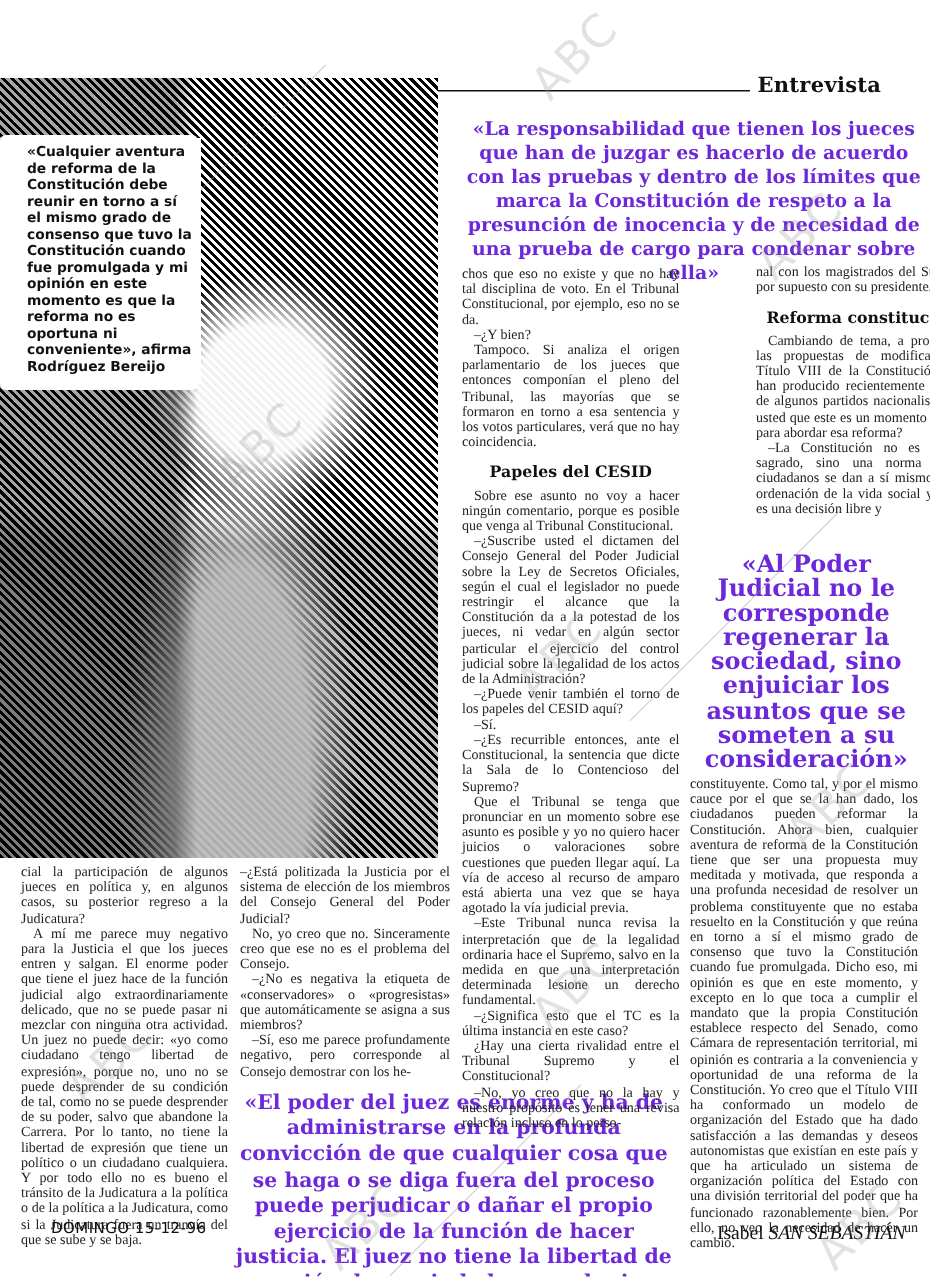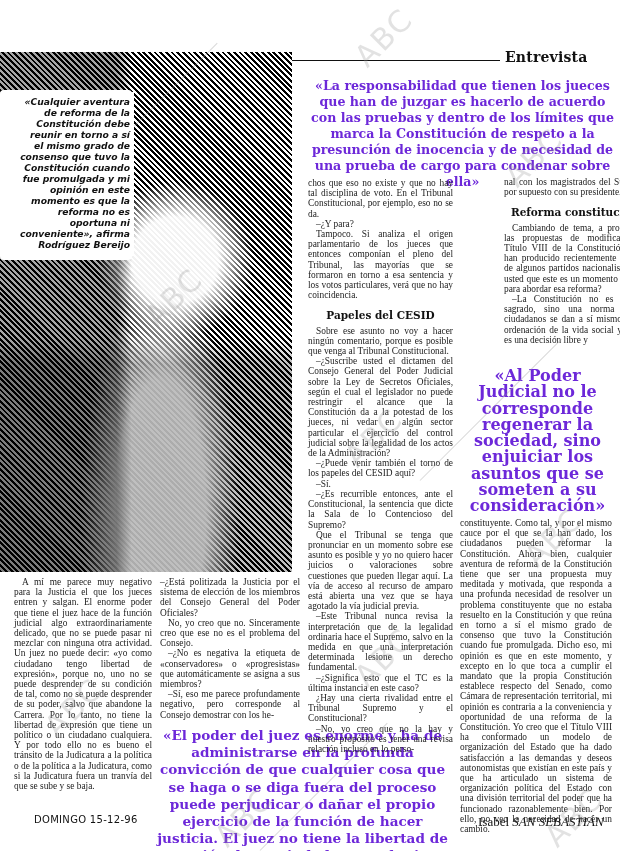--- a/index.html
+++ b/index.html
@@ -17,21 +17,21 @@
       repeating-linear-gradient(45deg, #000 0 2px, #fff 2px 4px),
       repeating-linear-gradient(-45deg, rgba(0,0,0,0.55) 0 2px, transparent 2px 4px);
     background-color:#777;
   }
   .photo::after { content:""; position:absolute; inset:0;
     background:
       linear-gradient(90deg, rgba(0,0,0,0.35) 0 40%, transparent 45% 100%),
       linear-gradient(180deg, transparent 0 55%, rgba(0,0,0,0.25) 60% 100%);
   }
   .photo-caption { position:absolute; left:14px; top:40px; width:112px; background:#fff; padding:4px 4px 6px;
-    font-family:"DejaVu Sans", sans-serif; font-weight:bold; font-size:9.2px; line-height:11px; text-align:right; z-index:2;font-style:italic; }
+    font-family:"DejaVu Sans", sans-serif; font-weight:bold; font-size:9.2px; line-height:11px; text-align:left; z-index:2; }
   .photo-shape { position:absolute; background:#fff; z-index:1; }
 
   
   .pq { position:absolute; font-family:"DejaVu Serif", serif; font-weight:bold; text-align:center; color:#6d28d9; }
   .pq-top { left:305px; top:78px; width:315px; font-size:12.6px; line-height:16px; }
   .pq-right { left:460px; top:368px; width:155px; font-size:16px; line-height:16.3px; }
   .pq-bottom { left:150px; top:727px; width:305px; font-size:13.6px; line-height:17.2px; }
 
   
   .col { position:absolute; font-family:"Liberation Serif", serif; font-size:9.4px; line-height:10.2px; text-align:justify; color:#222; }
@@ -61,33 +61,34 @@
 <div class="photo">
   <div class="photo-shape" style="left:0;top:38px;width:132px;height:170px;border-radius:4px;"></div>
   <div class="photo-caption">«Cualquier aventura de reforma de la Constitución debe reunir en torno a sí el mismo grado de consenso que tuvo la Constitución cuando fue promulgada y mi opinión en este momento es que la reforma no es oportuna ni conveniente», afirma Rodríguez Bereijo</div>
 </div>
 
 <div class="pq pq-top">«La responsabilidad que tienen los jueces que han de juzgar es hacerlo de acuerdo con las pruebas y dentro de los límites que marca la Constitución de respeto a la presunción de inocencia y de necesidad de una prueba de cargo para condenar sobre ella»</div>
 <div class="pq pq-right">«Al Poder Judicial no le corresponde regenerar la sociedad, sino enjuiciar los asuntos que se someten a su consideración»</div>
 <div class="pq pq-bottom">«El poder del juez es enorme y ha de administrarse en la profunda convicción de que cualquier cosa que se haga o se diga fuera del proceso puede perjudicar o dañar el propio ejercicio de la función de hacer justicia. El juez no tiene la libertad de expresión de un ciudadano cualquiera»</div>
 
 <div class="col col-a">
+  <p class="noind">cial la participación de algunos jueces en política y, en algunos casos, su posterior regreso a la Judicatura?</p>
   <p>A mí me parece muy negativo para la Justicia el que los jueces entren y salgan. El enorme poder que tiene el juez hace de la función judicial algo extraordinariamente delicado, que no se puede pasar ni mezclar con ninguna otra actividad. Un juez no puede decir: «yo como ciudadano tengo libertad de expresión», porque no, uno no se puede desprender de su condición de tal, como no se puede desprender de su poder, salvo que abandone la Carrera. Por lo tanto, no tiene la libertad de expresión que tiene un político o un ciudadano cualquiera. Y por todo ello no es bueno el tránsito de la Judicatura a la política o de la política a la Judicatura, como si la Judicatura fuera un tranvía del que se sube y se baja.</p>
 </div>
 
 <div class="col col-b">
-  <p class="noind">–¿Está politizada la Justicia por el sistema de elección de los miembros del Consejo General del Poder Oficiales?</p>
+  <p class="noind">–¿Está politizada la Justicia por el sistema de elección de los miembros del Consejo General del Poder Judicial?</p>
   <p>No, yo creo que no. Sinceramente creo que ese no es el problema del Consejo.</p>
   <p>–¿No es negativa la etiqueta de «conservadores» o «progresistas» que automáticamente se asigna a sus miembros?</p>
   <p>–Sí, eso me parece profundamente negativo, pero corresponde al Consejo demostrar con los he-</p>
 </div>
 
 <div class="col col-c">
   <p class="noind">chos que eso no existe y que no hay tal disciplina de voto. En el Tribunal Constitucional, por ejemplo, eso no se da.</p>
-  <p>–¿Y para?</p>
+  <p>–¿Y bien?</p>
   <p>Tampoco. Si analiza el origen parlamentario de los jueces que entonces componían el pleno del Tribunal, las mayorías que se formaron en torno a esa sentencia y los votos particulares, verá que no hay coincidencia.</p>
   <div class="subhead">Papeles del CESID</div>
   <p>Sobre ese asunto no voy a hacer ningún comentario, porque es posible que venga al Tribunal Constitucional.</p>
   <p>–¿Suscribe usted el dictamen del Consejo General del Poder Judicial sobre la Ley de Secretos Oficiales, según el cual el legislador no puede restringir el alcance que la Constitución da a la potestad de los jueces, ni vedar en algún sector particular el ejercicio del control judicial sobre la legalidad de los actos de la Administración?</p>
   <p>–¿Puede venir también el torno de los papeles del CESID aquí?</p>
   <p>–Sí.</p>
   <p>–¿Es recurrible entonces, ante el Constitucional, la sentencia que dicte la Sala de lo Contencioso del Supremo?</p>
   <p>Que el Tribunal se tenga que pronunciar en un momento sobre ese asunto es posible y yo no quiero hacer juicios o valoraciones sobre cuestiones que pueden llegar aquí. La vía de acceso al recurso de amparo está abierta una vez que se haya agotado la vía judicial previa.</p>
   <p>–Este Tribunal nunca revisa la interpretación que de la legalidad ordinaria hace el Supremo, salvo en la medida en que una interpretación determinada lesione un derecho fundamental.</p>
   <p>–¿Significa esto que el TC es la última instancia en este caso?</p>

